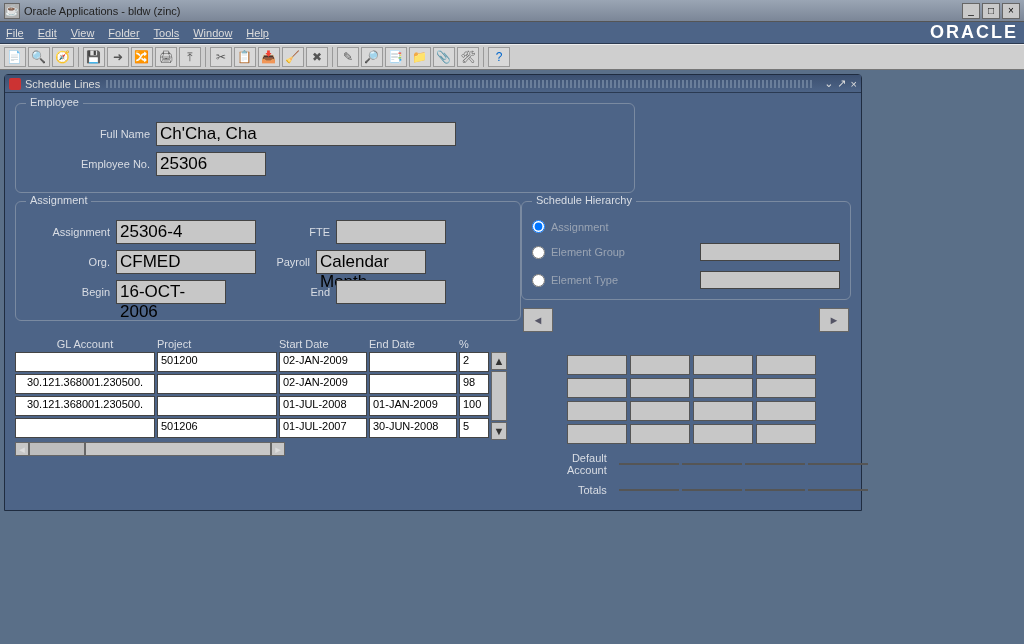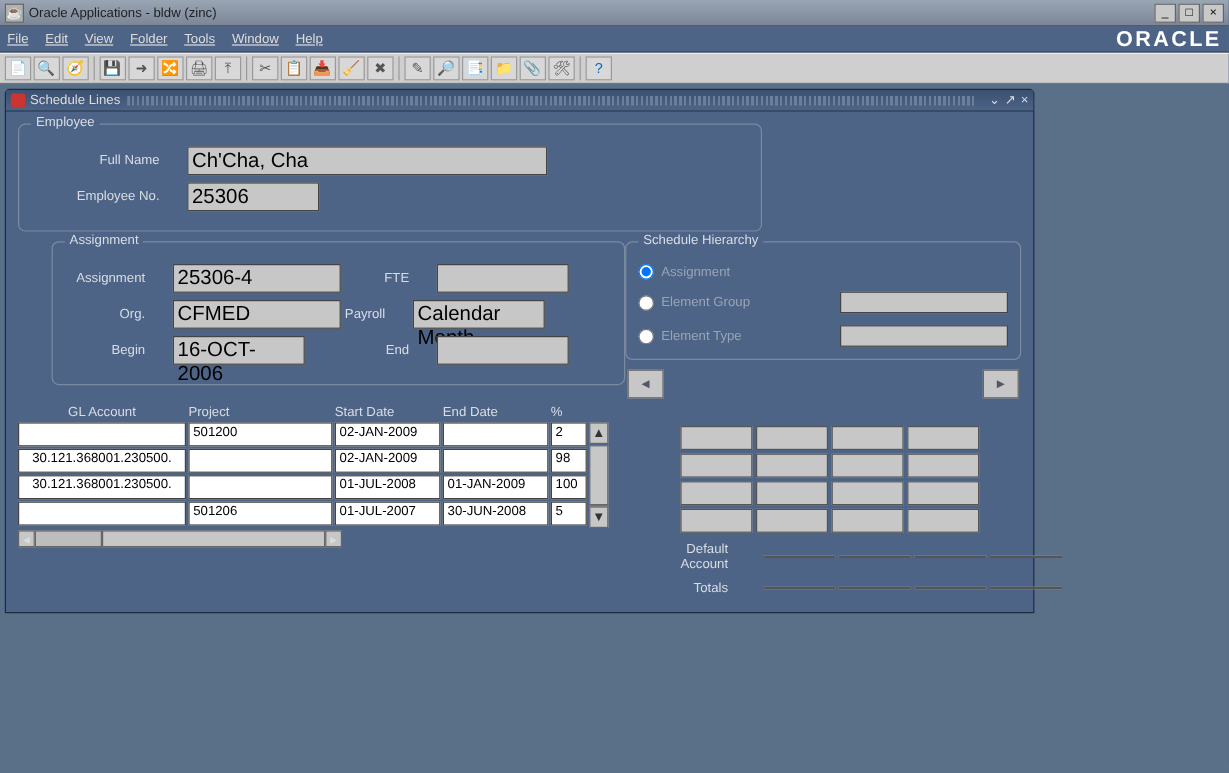--- a/index.html
+++ b/index.html
@@ -31,24 +31,24 @@
   .iframe-title .oic { width:12px;height:12px;background:#c33;border-radius:2px;margin-right:4px;}
   .iframe-title .dots { flex:1; height:8px; background:repeating-linear-gradient(90deg,#6b7f9b 0 2px,transparent 2px 4px); margin:0 6px;}
   .iframe-title .ctrl { color:#ddd; margin-left:4px; cursor:default; font-size:11px;}
   .iframe-body { padding:10px 10px 14px 10px; color:#ddd; }
   
   
   .group { border:1px solid #7a8aa1; border-radius:6px; position:relative; padding:18px 10px 10px 10px; margin-bottom:8px;}
   .group > .legend { position:absolute; top:-8px; left:10px; background:#4d6487; padding:0 4px; color:#d9dde4; font-size:11px;}
   
   .row { display:flex; align-items:center; margin-bottom:6px;}
-  .lbl { color:#d9dde4; text-align:right; padding-right:23px;}
+  .lbl { color:#d9dde4; text-align:right; padding-right:6px;}
   .fld { background:#c7c7c7; border:1px solid #444; height:24px; padding:1px 3px; color:#000; font-family:Arial; font-size:17px;}
   
-  .two-col { display:flex; gap:0;margin-left:28px;}
+  .two-col { display:flex; gap:0;}
   .col-left { flex:1;}
   .col-right { width:330px;}
   
   .radio-row { display:flex; align-items:center; margin-bottom:10px; color:#9aa4b3;}
   .radio-row input { margin-right:6px;}
   .radio-row .rfld { margin-left:auto; width:140px; height:18px; background:#c7c7c7; border:1px solid #444;}
   
   .navbtn { width:30px; height:24px; background:#c7c7c7; border:1px solid #666; display:flex; align-items:center; justify-content:center; color:#556;}
   
   

